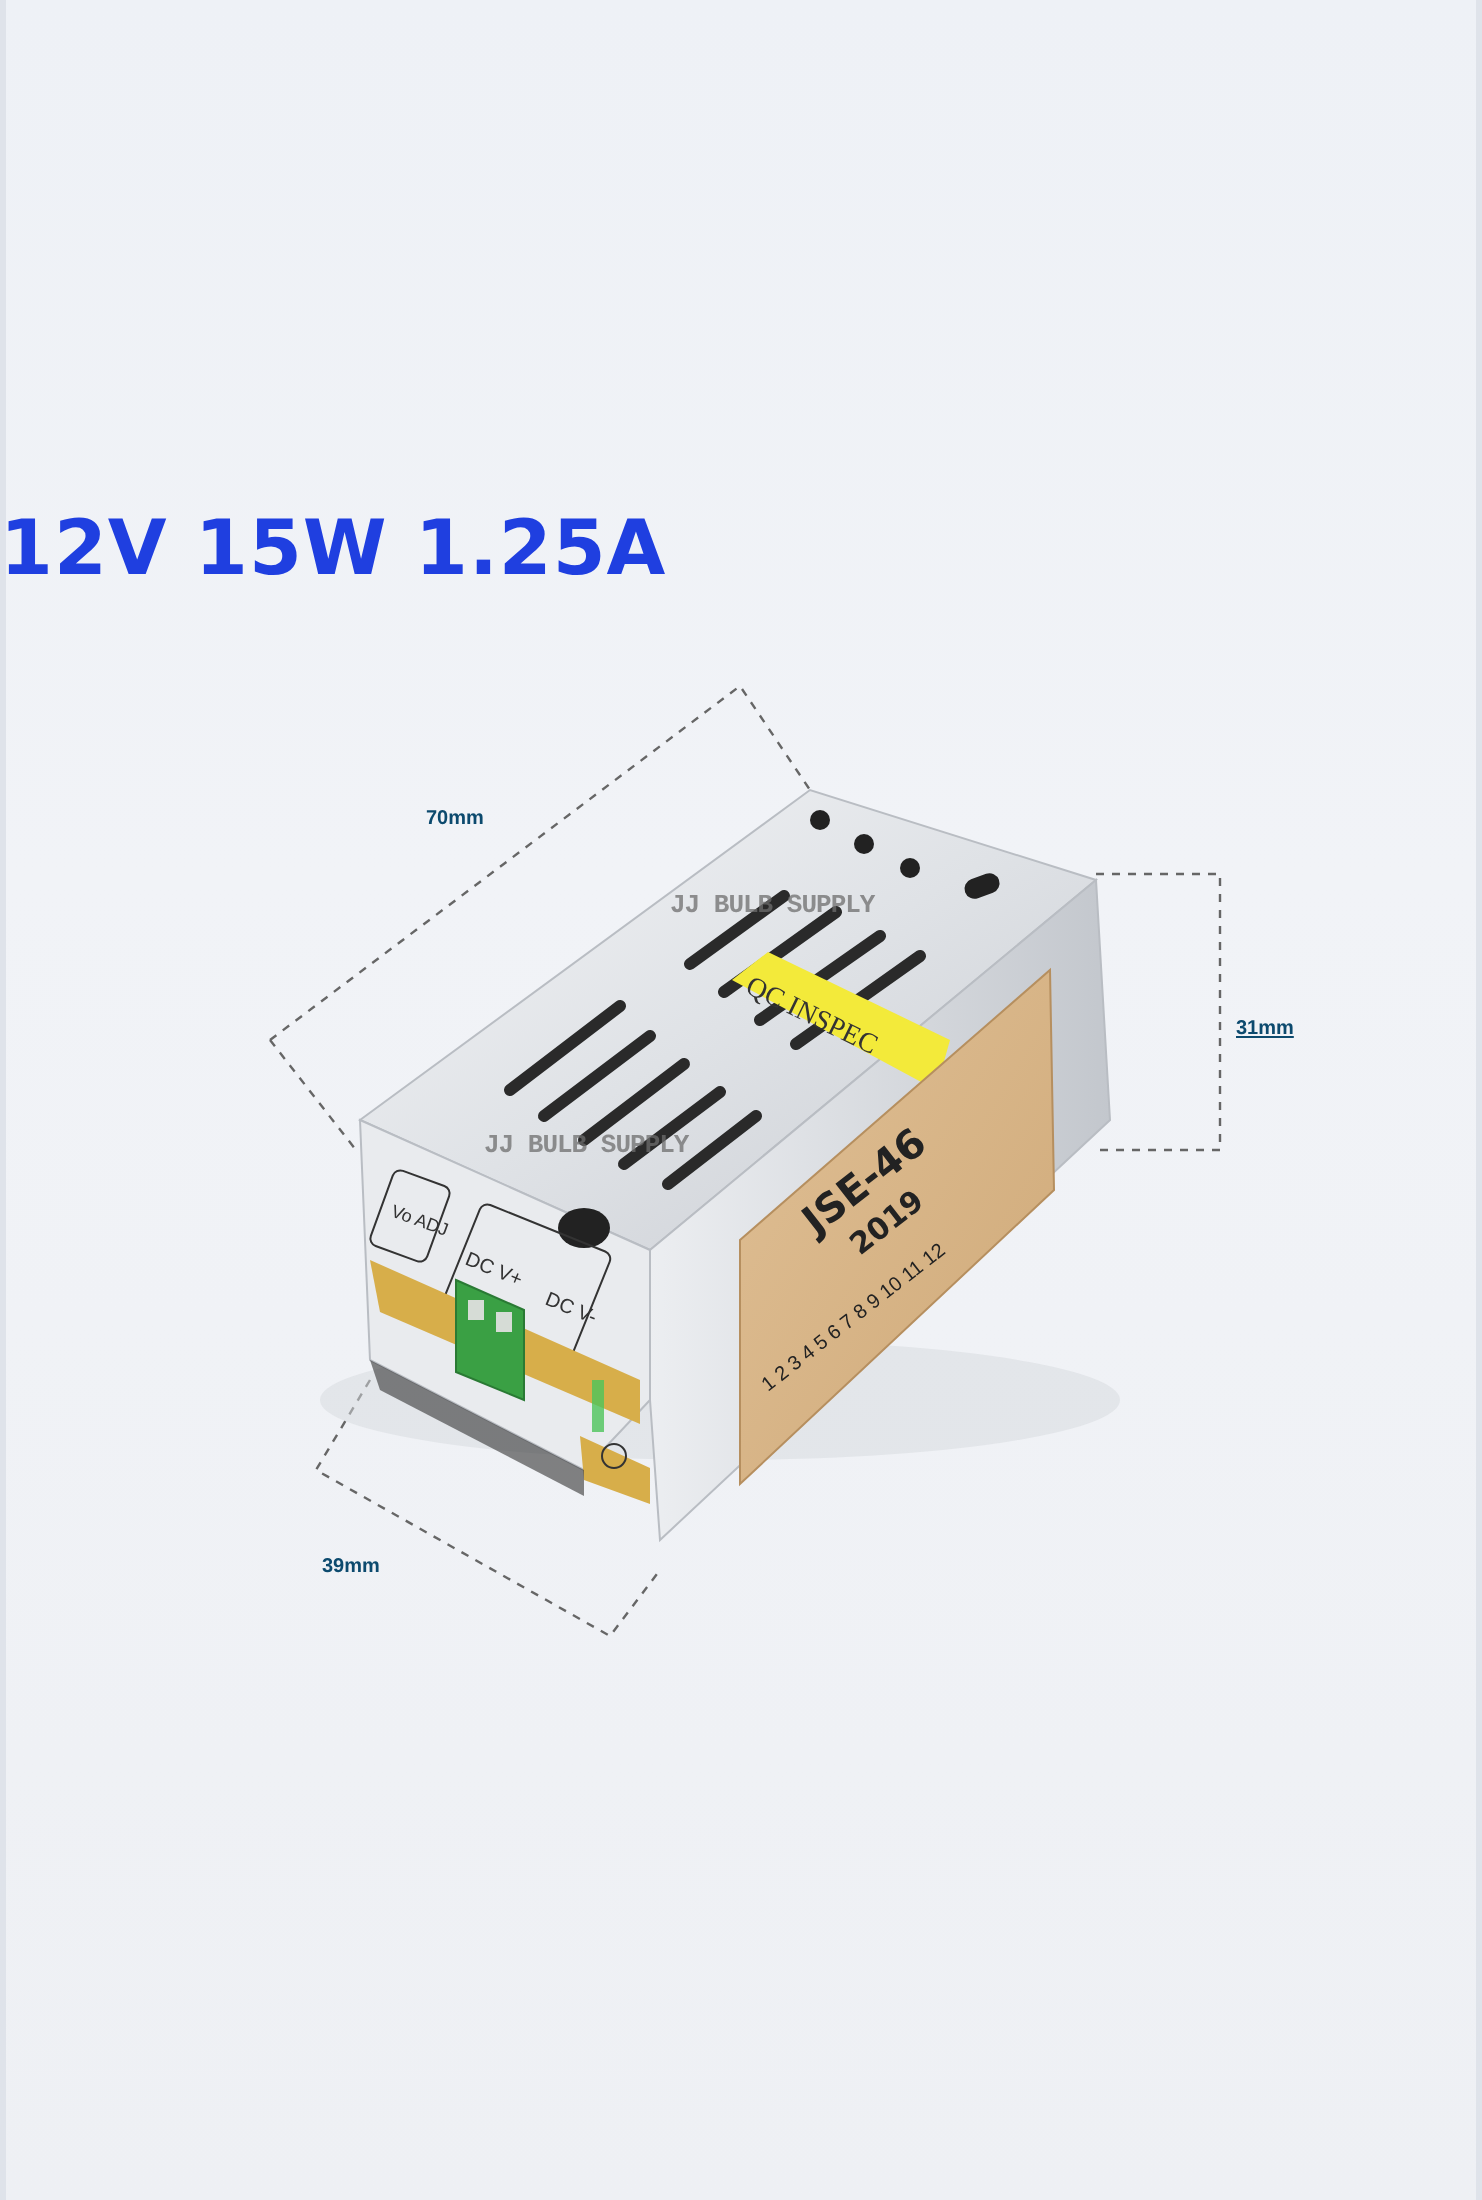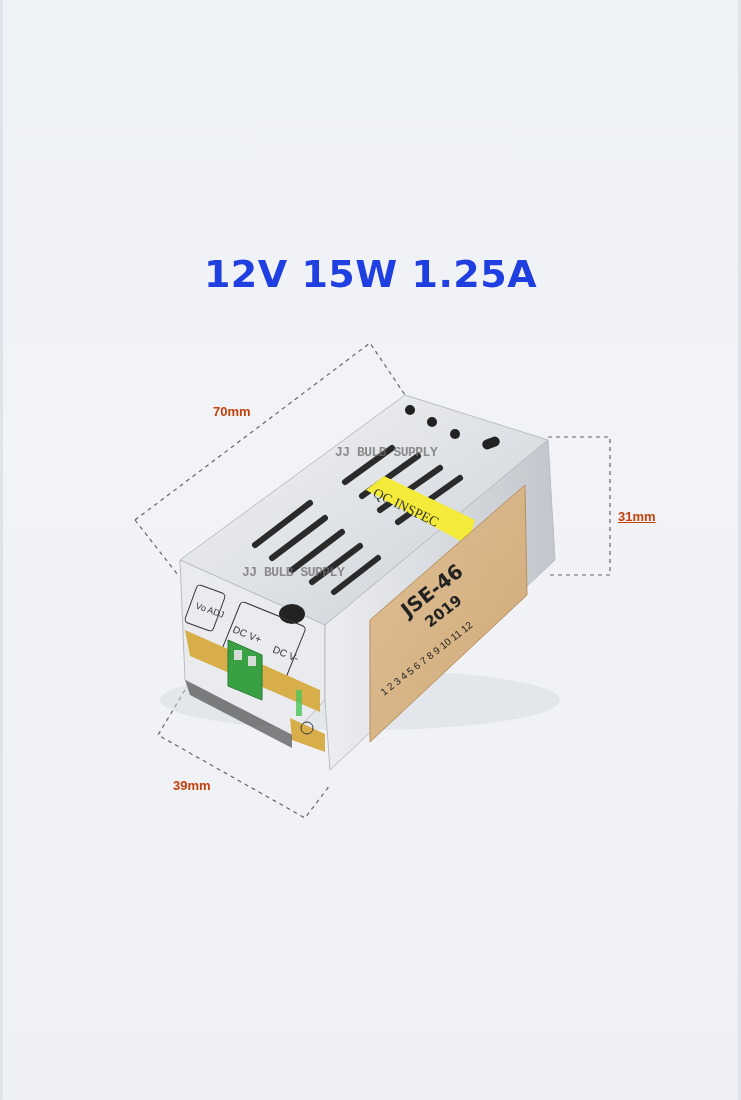--- a/index.html
+++ b/index.html
@@ -1,23 +1,23 @@
 <!DOCTYPE html>
 <html><head>
 <meta charset="utf-8">
 <style>
   html,body{margin:0;padding:0;}
   body{width:741px;height:1100px;overflow:hidden;position:relative;
     background:linear-gradient(180deg,#eef1f6 0%,#f1f3f7 40%,#eef0f4 100%);
     font-family:"Liberation Sans",sans-serif;}
   .border-left{position:absolute;left:0;top:0;width:3px;height:1100px;background:#dfe3ea;}
   .border-right{position:absolute;right:0;top:0;width:3px;height:1100px;background:#dfe3ea;}
-  .headline{position:absolute;left:0;width:741px;top:252px;text-align:center;
+  .headline{position:absolute;left:0;width:741px;top:252px;
     font-family:"DejaVu Sans",sans-serif;font-weight:bold;font-size:38px;color:#1f3fe0;letter-spacing:0.5px;}
-  .dim{position:absolute;font-family:"Liberation Sans",sans-serif;font-weight:bold;font-size:13px;color:#c2410c;}
+  .dim{position:absolute;font-family:"Liberation Sans",sans-serif;font-weight:bold;font-size:10px;color:#0c4a6e;}
   svg.product{position:absolute;left:0;top:0;}
   .wm{position:absolute;font-family:Liberation Mono, monospace;font-weight:bold;font-size:13px;color:rgba(110,110,110,0.75);letter-spacing:-0.5px;}
 </style>
 </head>
 <body>
 
 <div class="border-left"></div>
 <div class="border-right"></div>
 
 <div class="headline">12V 15W 1.25A</div>
@@ -95,13 +95,13 @@
   <polygon points="290,718 325,734 325,752 292,740" fill="#d7ae4a"></polygon>
   <circle cx="307" cy="728" r="6" fill="none" stroke="#333" stroke-width="1"></circle>
   <polygon points="185,680 292,735 292,748 190,695" fill="#333" opacity="0.6"></polygon>
 </svg>
 
 <div class="wm" style="left:335px;top:445px;">JJ BULB SUPPLY</div>
 <div class="wm" style="left:242px;top:565px;">JJ BULB SUPPLY</div>
 
 <div class="dim" style="left:213px;top:404px;">70mm</div>
 <div class="dim" style="left:618px;top:509px;text-decoration:underline;">31mm</div>
-<div class="dim" style="left:173px;top:778px;">39mm</div>
+<div class="dim" style="left:161px;top:778px;">39mm</div>
 
 </body></html>

